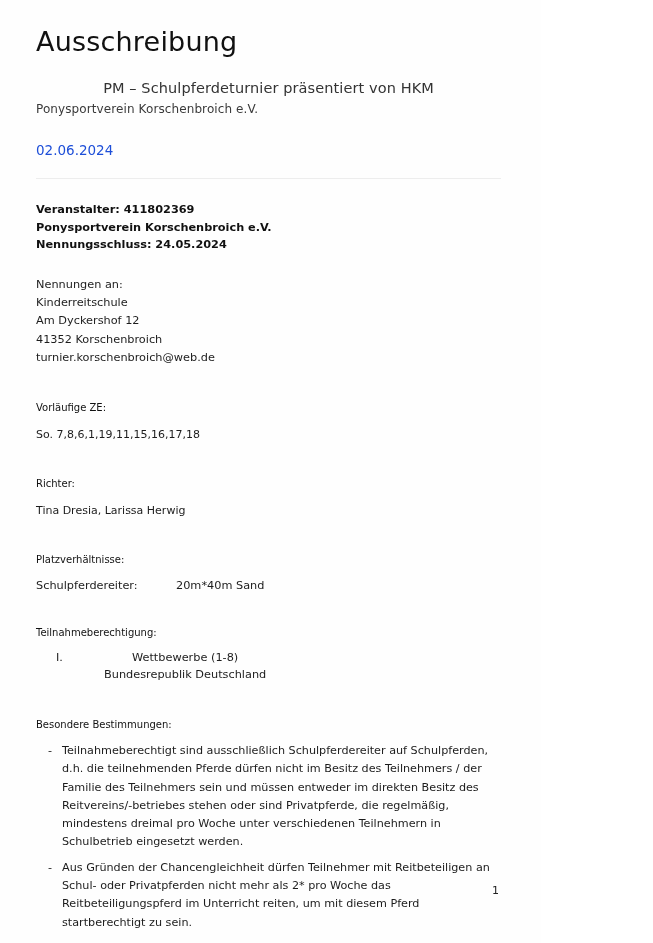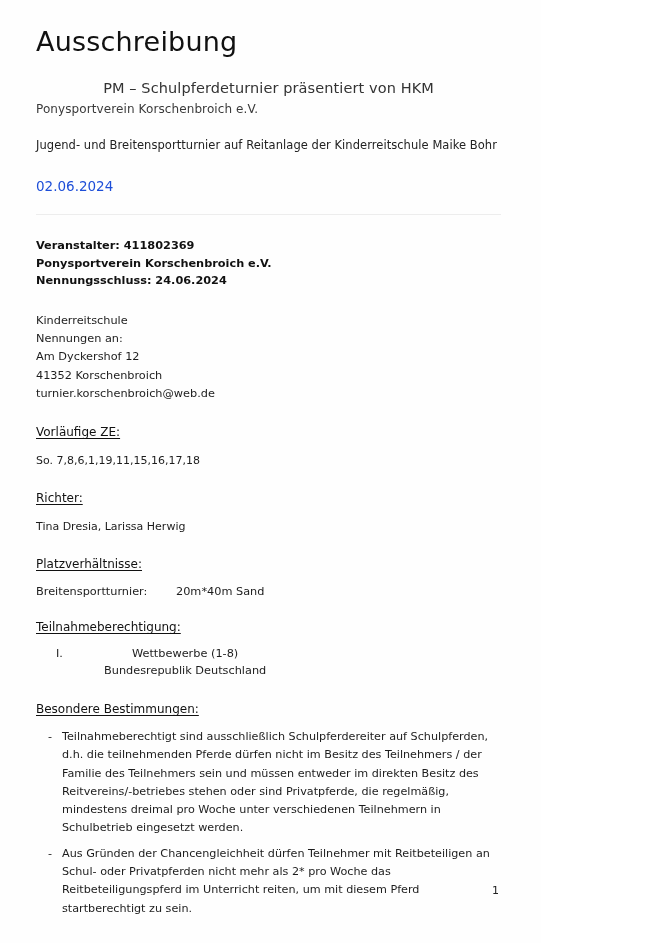--- a/index.html
+++ b/index.html
@@ -67,24 +67,23 @@
     color: #111111;
     line-height: 1.55;
   }
   .address-block {
     margin-top: 22px;
     font-size: 11.3px;
     line-height: 1.62;
     color: #1c1c1c;
   }
   .section-head {
-    margin-top: 22px;
-    font-size: 12px;
+    margin-top: 35px;
+    font-size: 10px;
     color: #111111;
-    text-decoration: underline;
     text-underline-offset: 2px;
   }
   .section-body {
     margin-top: 13px;
     font-size: 11px;
     color: #1c1c1c;
     line-height: 1.55;
   }
   .kv-row {
     display: flex;
@@ -156,49 +155,48 @@
 </head>
 <body>
 
 <div class="page">
 
   <h1 class="doc-title">Ausschreibung</h1>
 
   <div class="subtitle">PM – Schulpferdeturnier präsentiert von HKM</div>
   <div class="org-line">Ponysportverein Korschenbroich e.V.</div>
 
-  <div class="event-line">Jugend- und Breitensportturnier auf Reitanlage der Kinderreitschule Maike Bohr</div>
 
   <div class="date-line">02.06.2024</div>
 
   <hr class="hr-faint">
 
   <div class="block-bold">
     <div>Veranstalter: 411802369</div>
     <div>Ponysportverein Korschenbroich e.V.</div>
-    <div>Nennungsschluss: 24.06.2024</div>
+    <div>Nennungsschluss: 24.05.2024</div>
   </div>
 
   <div class="address-block">
+    <div>Nennungen an:</div>
     <div>Kinderreitschule</div>
-    <div>Nennungen an:</div>
     <div>Am Dyckershof 12</div>
     <div>41352 Korschenbroich</div>
     <div>turnier.korschenbroich@web.de</div>
   </div>
 
   <div class="section-head">Vorläufige ZE:</div>
   <div class="section-body">So. 7,8,6,1,19,11,15,16,17,18</div>
 
   <div class="section-head">Richter:</div>
   <div class="section-body">Tina Dresia, Larissa Herwig</div>
 
   <div class="section-head">Platzverhältnisse:</div>
   <div class="kv-row">
-    <div class="kv-key">Breitensportturnier:</div>
+    <div class="kv-key">Schulpferdereiter:</div>
     <div class="kv-val">20m*40m Sand</div>
   </div>
 
   <div class="section-head">Teilnahmeberechtigung:</div>
   <ul class="roman-list">
     <li class="roman-item">
       <div class="roman-num">I.</div>
       <div class="roman-text">
         <div>Wettbewerbe (1-8)</div>
         <div>Bundesrepublik Deutschland</div>

